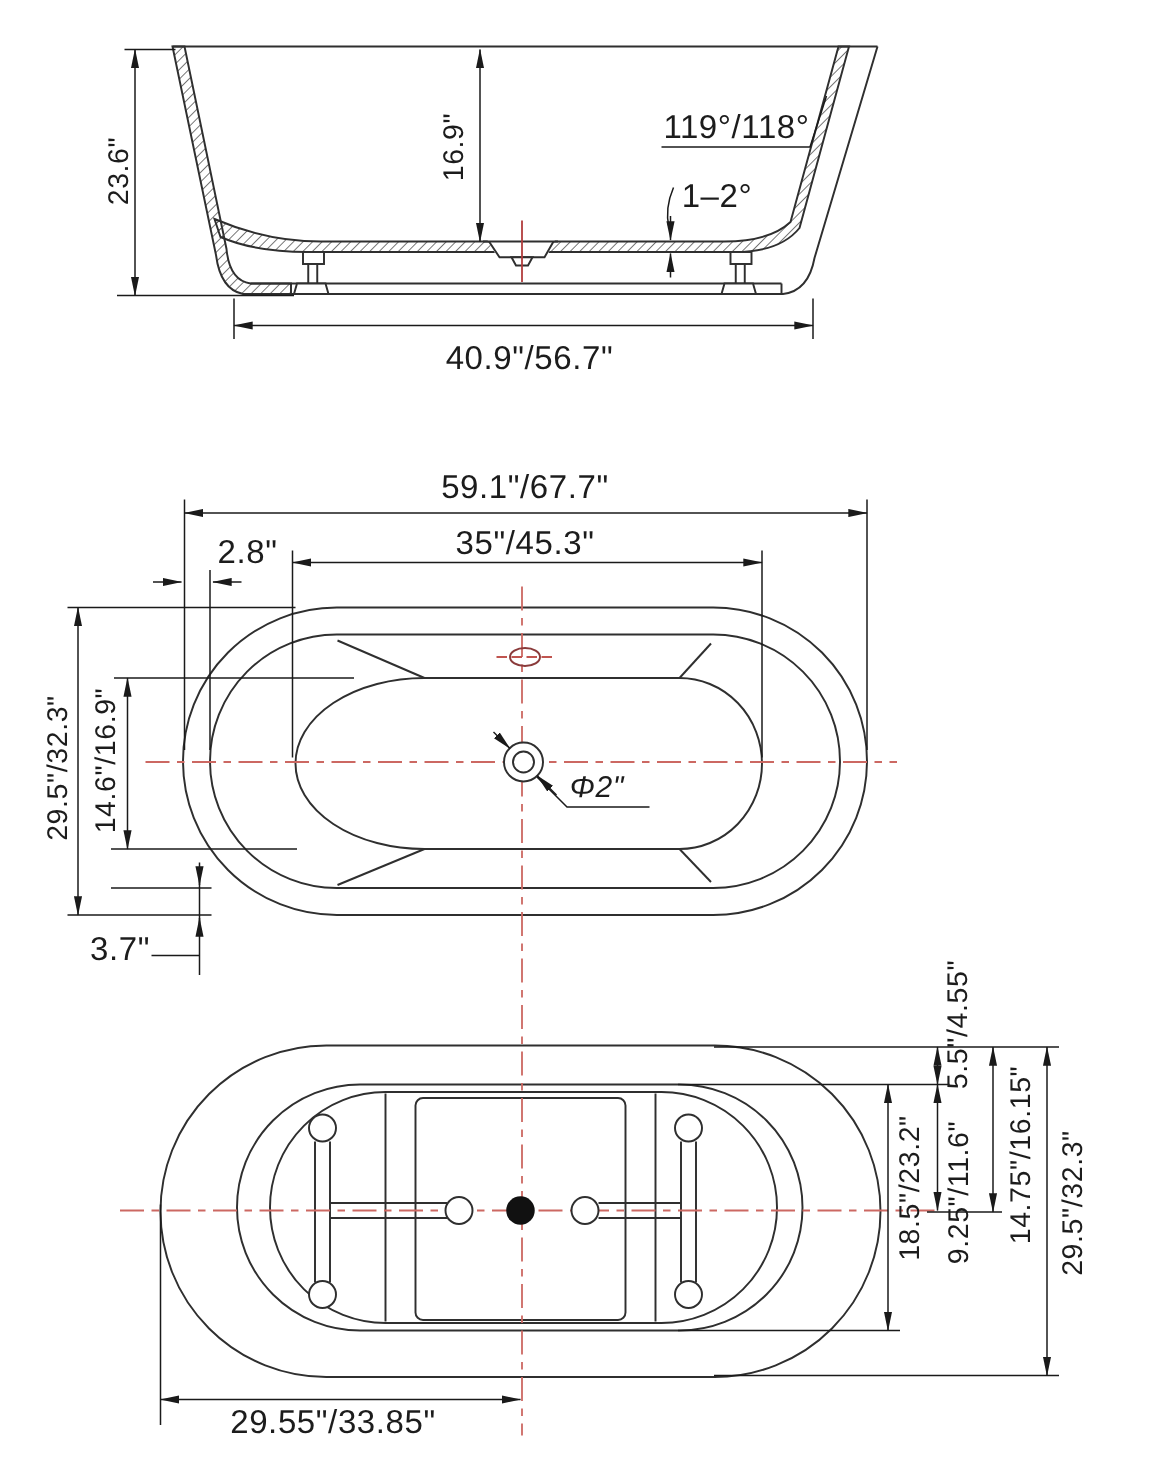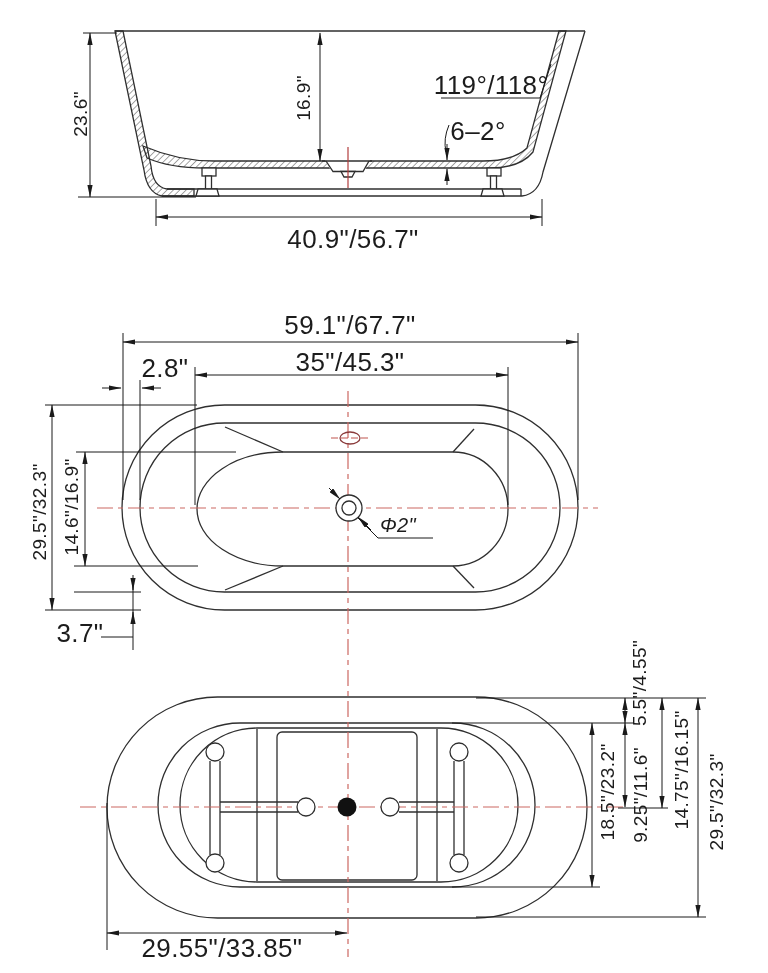--- a/index.html
+++ b/index.html
@@ -1,19 +1,19 @@
 <!DOCTYPE html>
 <html><head>
 <meta charset="utf-8">
 <style>
   html,body{margin:0;padding:0;background:#fff;}
   .stage{position:relative;width:768px;height:973px;background:#ffffff;overflow:hidden;
          font-family:"Liberation Sans", sans-serif;}
   .stage svg{position:absolute;left:0;top:0;}
-  .dim{position:absolute;white-space:nowrap;font-size:26px;letter-spacing:.4px;color:#1c1c1c;
+  .dim{position:absolute;white-space:nowrap;font-size:22px;letter-spacing:.4px;color:#1c1c1c;
        transform:translate(-50%,-50%);line-height:1;}
   .vdim{position:absolute;white-space:nowrap;font-size:19px;letter-spacing:.4px;color:#1c1c1c;
         writing-mode:vertical-rl;transform:translate(-50%,-50%) rotate(180deg);line-height:1;}
   .drain-label{font-size:20px;font-style:italic;}
 </style>
 </head>
 <body>
 
 <div class="stage">
 
@@ -154,21 +154,21 @@
     <line x1="662" y1="698" x2="662" y2="808" marker-start="url(#ar)" marker-end="url(#ar)"></line>
     <line x1="698" y1="698" x2="698" y2="917" marker-start="url(#ar)" marker-end="url(#ar)"></line>
     <line x1="107" y1="803" x2="107" y2="950"></line>
     <line x1="107" y1="933" x2="347" y2="933" marker-start="url(#ar)" marker-end="url(#ar)"></line>
   </g>
 </svg>
 
 <div class="vdim" style="left:80px;top:114px">23.6"</div>
 <div class="vdim" style="left:303px;top:98px">16.9"</div>
 <div class="dim" style="left:491px;top:85px">119°/118°</div>
-<div class="dim" style="left:478px;top:131px">6–2°</div>
+<div class="dim" style="left:478px;top:131px">1–2°</div>
 <div class="dim" style="left:353px;top:239px">40.9"/56.7"</div>
 
 <div class="dim" style="left:350px;top:325px">59.1"/67.7"</div>
 <div class="dim" style="left:350px;top:362px">35"/45.3"</div>
 <div class="dim" style="left:165px;top:368px">2.8"</div>
 <div class="vdim" style="left:39px;top:512px">29.5"/32.3"</div>
 <div class="vdim" style="left:71px;top:507px">14.6"/16.9"</div>
 <div class="dim" style="left:80px;top:633px">3.7"</div>
 <div class="dim drain-label" style="left:398px;top:525px">Φ2"</div>
 

